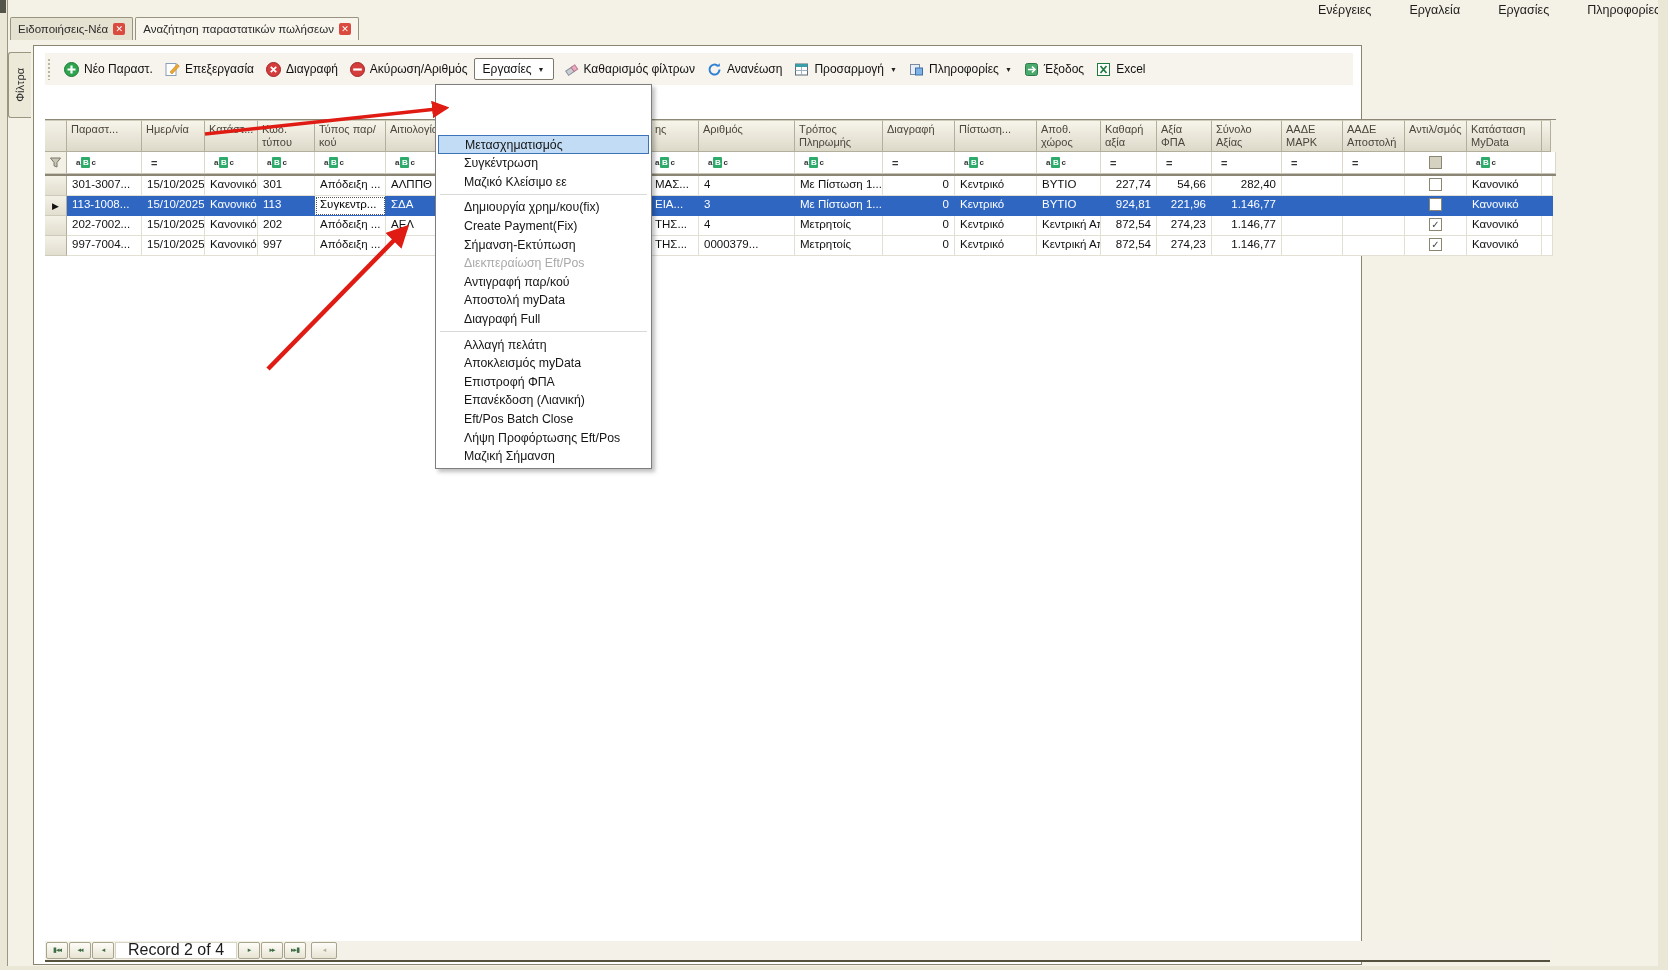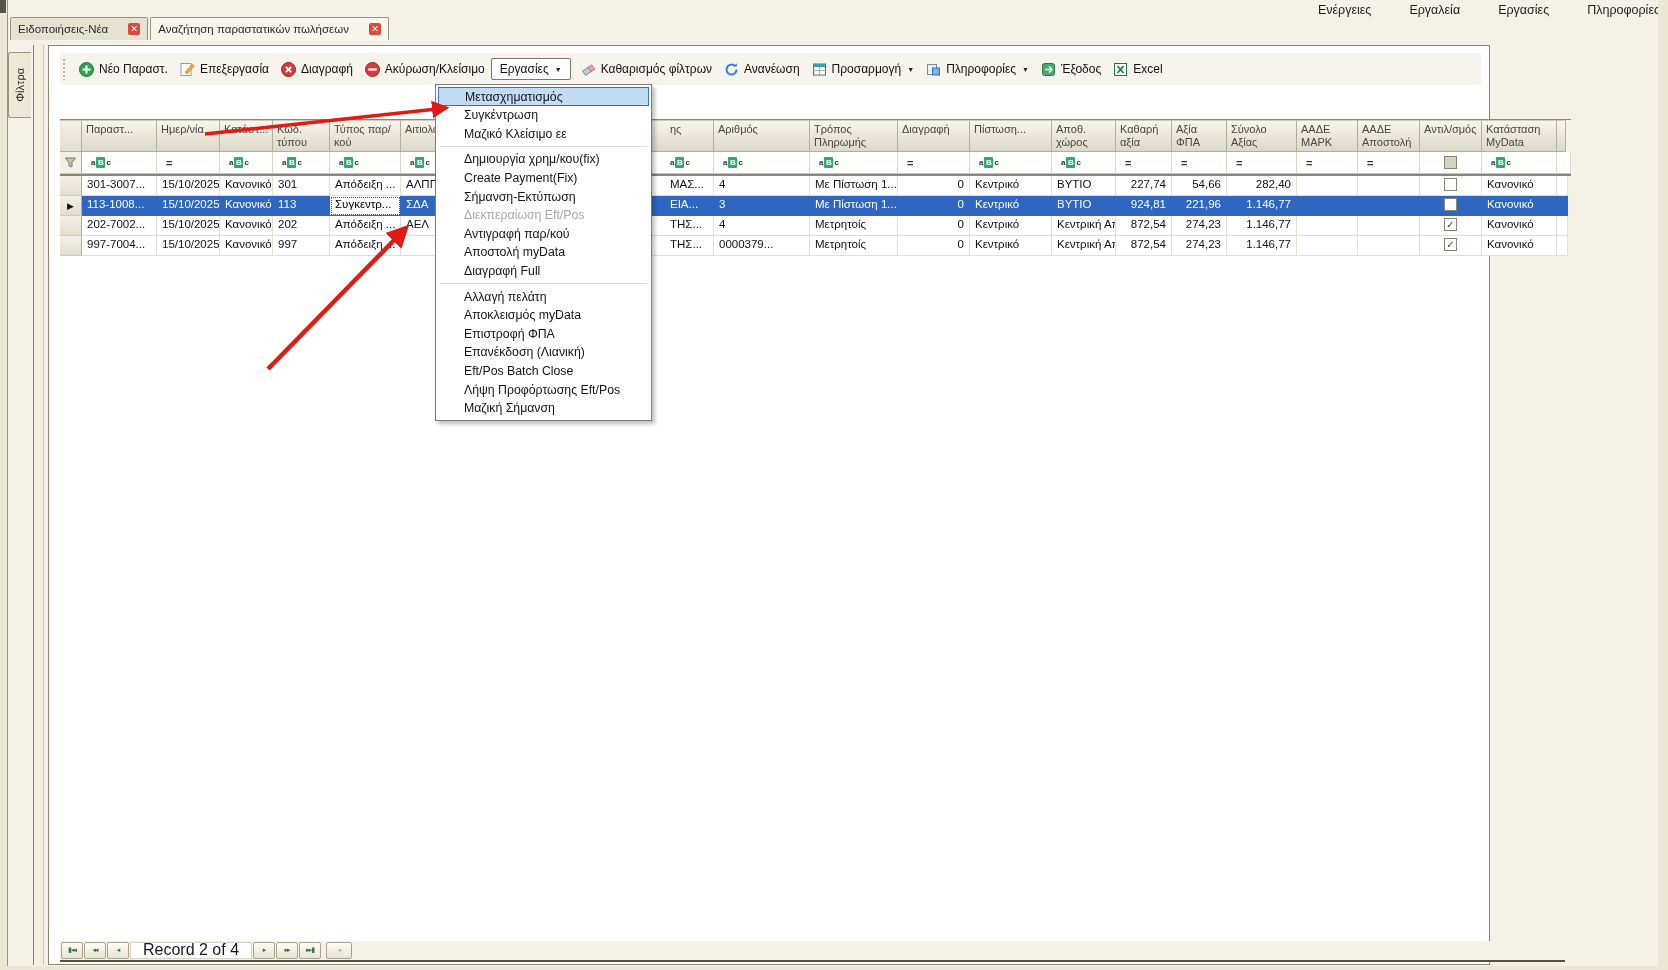--- a/index.html
+++ b/index.html
@@ -8,41 +8,41 @@
 
   
   #top-menubar { position:absolute; left:8px; top:0; right:0; height:20px;
     background:#f4f2e6; display:flex; justify-content:flex-end; align-items:center;
     gap:30px; padding-right:4px; font-size:12.5px; color:#1d1d1d; }
   .menubar-item { cursor:default; padding:1px 4px; }
 
   
   #tab-bar { position:absolute; left:8px; top:20px; right:0; height:20px;
     background:#f4f2e6; display:flex; align-items:flex-end; gap:2px; padding-left:2px; }
-  .doc-tab { display:flex; align-items:center; gap:20px; height:19px; padding:11px 7px;
+  .doc-tab { display:flex; align-items:center; gap:5px; height:19px; padding:11px 7px;
     border:1px solid #989480; border-bottom:none; font-size:11.5px; color:#2a2a2a;
     background:#e6e2d2; border-radius:2px 2px 0 0; }
   .doc-tab.active { background:#f7f5ec; }
   .tab-close { width:12px; height:12px; background:#da4a3e; border-radius:2px;
     color:#fff; font-size:9px; line-height:12px; text-align:center; font-weight:bold; }
 
   
   #left-strip { position:absolute; left:0; top:0; width:8px; height:970px;
     background:#eae7d6; border-right:1px solid #9a9682; }
   #left-strip-block { position:absolute; left:0; top:0; width:6px; height:13px; background:#55544a; }
   #side-gutter { position:absolute; left:33px; top:45px; width:11px; height:920px;
     background:#f3f0e2; border-left:1px solid #8a8570; border-right:1px solid #c9c5b2; }
   #filter-side-tab { position:absolute; left:8px; top:52px; width:23px; height:66px;
     background:#ece9d8; border:1px solid #9a9682; border-right:none; border-radius:3px 0 0 3px;
     display:flex; align-items:center; justify-content:center; }
   #filter-side-tab span { writing-mode:vertical-rl; transform:rotate(180deg);
     font-size:11px; color:#2a2a2a; }
 
   
-  #main-panel { position:absolute; left:48px; top:45px; width:1442px; height:920px;
+  #main-panel { position:absolute; left:33px; top:45px; width:1329px; height:920px;
     background:#ffffff; border:1px solid #8a8570; }
 
   
   #toolbar { position:absolute; left:11px; top:7px; right:8px; height:32px;
     background:#f6f4ec; display:flex; align-items:center; font-size:12px; color:#111; }
   #toolbar-grip { width:5px; height:22px; margin:0 6px 0 2px;
     background-image:radial-gradient(#b9b5a2 1px, transparent 1.2px);
     background-size:4px 4px; }
   .tbtn { display:flex; align-items:center; gap:5px; padding:4px 6px; border-radius:2px;
     white-space:nowrap; cursor:default; }
@@ -86,21 +86,21 @@
     font-size:10px; line-height:11px; text-align:center; color:#444; }
   .cbx.filter { background:#d6d2c2; }
   .cbx.checked::before { content:"✓"; }
 
   
   #context-menu { position:absolute; left:435px; top:84px; width:217px;
     background:#ffffff; border:1px solid #7e7e7e; box-shadow:3px 3px 4px rgba(0,0,0,.25);
     padding:2px; z-index:5; }
   .menu-item { height:18.6px; display:flex; align-items:center; padding-left:26px;
     font-size:12.3px; color:#151515; white-space:nowrap; }
-  .menu-item.hl { background:#c2dcf5; border:1px solid #3c72b8; height:19px; }
+  .menu-item.hl { background:#c2dcf5; border:1px solid #3c72b8; height:19px;margin-top:48px; }
   .menu-item.dis { color:#a9a9a9; }
   .menu-sep { height:1px; background:#d9d9d9; margin:3px 2px; }
 
   
   #nav-bar { position:absolute; left:11px; bottom:2px; width:1505px; height:21px;
     background:#f4f2e8; border-bottom:2px solid #55513f; display:flex; align-items:center; gap:1px; padding:0 0 1px 1px; }
   .nbtn { min-width:22px; height:17px; background:linear-gradient(#fdfcf7,#e8e4d4);
     border:1px solid #a9a48e; border-radius:2px; font-size:7px; letter-spacing:-1px;
     color:#3e6e46; display:flex; align-items:center; justify-content:center; }
   .nbtn.dis { color:#b7b29c; margin-left:4px; min-width:26px; }
@@ -166,21 +166,21 @@
           <circle cx="7.5" cy="7.5" r="7" fill="#d53c3c" stroke="#a22424"></circle>
           <path d="M4.8 4.8l5.4 5.4M10.2 4.8l-5.4 5.4" stroke="#fff" stroke-width="1.8"></path>
         </svg>
       <span>Διαγραφή</span>
     </div>
     <div class="tbtn">
       <svg class="ticon" viewBox="0 0 15 15">
           <circle cx="7.5" cy="7.5" r="7" fill="#d53c3c" stroke="#a22424"></circle>
           <rect x="3.2" y="6.4" width="8.6" height="2.2" fill="#fff"></rect>
         </svg>
-      <span>Ακύρωση/Κλείσιμο</span>
+      <span>Ακύρωση/Αριθμός</span>
     </div>
     <div class="tbtn open">
       <span>Εργασίες</span>
       <span class="drop-arrow">▼</span>
     </div>
     <div class="tbtn" style="margin-left:4px;">
       <svg class="ticon" viewBox="0 0 15 15">
           <g transform="rotate(-35 7 8)">
             <rect x="2" y="6" width="7" height="5" fill="#c9cdd4" stroke="#8a8f99"></rect>
             <rect x="8.6" y="6" width="4.4" height="5" fill="#eaacc0" stroke="#b87890"></rect>

